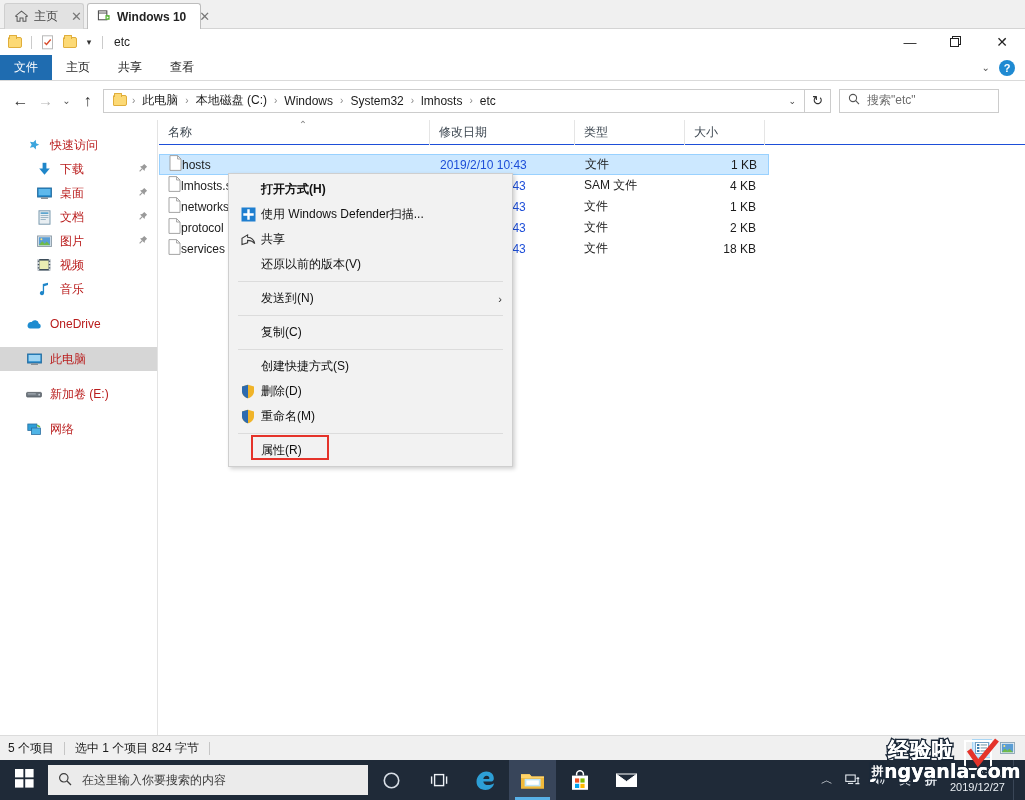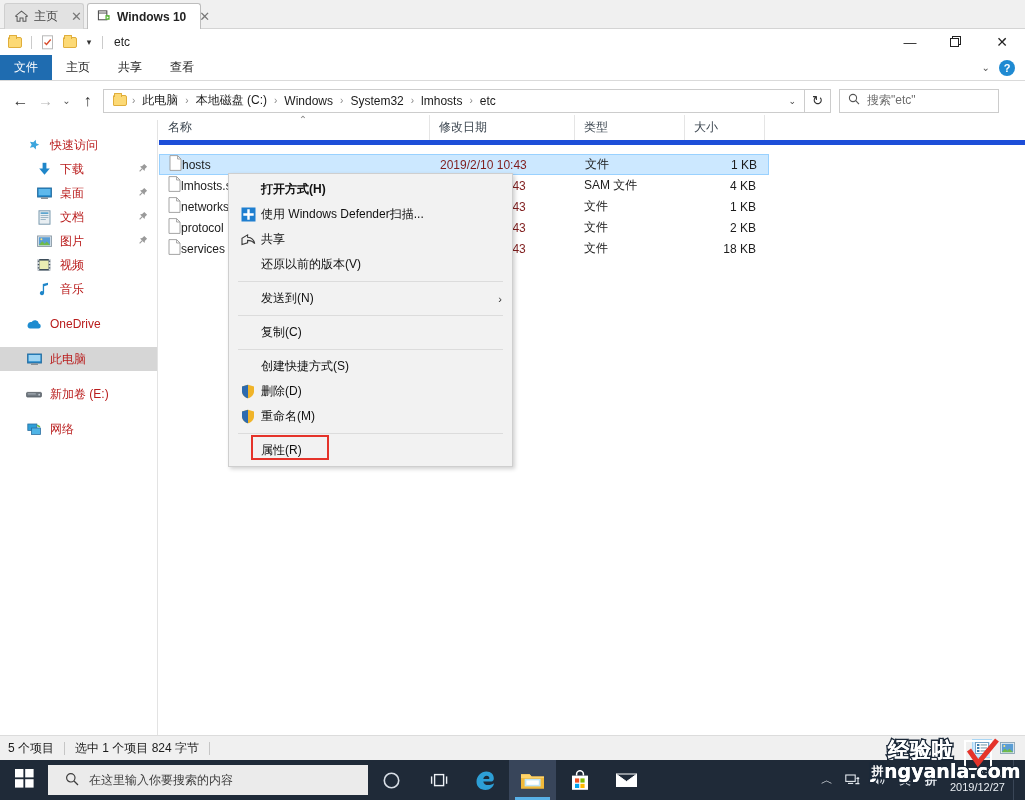--- a/index.html
+++ b/index.html
@@ -140,42 +140,42 @@
   .sb-gap { height: 11px; }
   .sb-ic { width: 16px; height: 16px; display: flex; align-items: center; justify-content: center; flex: 0 0 16px; }
   .pin { position: absolute; right: 10px; color: #9a9a9a; font-size: 11px; transform: rotate(45deg); }
 
   
   .filepane {
     position: absolute; left: 159px; top: 120px; width: 866px; height: 615px;
     background: #ffffff;
   }
   .colhdr {
-    position: relative; height: 25px; border-bottom: 5px solid #1d4ed8;
-    display: flex; align-items: flex-end; font-size: 12px; color: #3c4650;
+    position: relative; height: 25px; border-bottom: 1px solid #1d4ed8;
+    display: flex; align-items: flex-start; font-size: 12px; color: #3c4650;
   }
   .col { position: relative; height: 25px; display: flex; align-items: center; padding-left: 9px;
          border-right: 1px solid #e5e5e5; }
   .col.nm { width: 271px; }
   .col.dt { width: 145px; }
   .col.ty { width: 110px; }
   .col.sz { width: 80px; }
   .sortmark {
     position: absolute; left: 133px; top: -1px; width: 22px;
     text-align: center; color: #888; font-size: 10px;
   }
 
   .row {
     height: 21px; display: flex; align-items: center; font-size: 12px; color: #1c1c1c;
     width: 610px;
   }
   .row.selected { background: #cce8ff; border: 1px solid #99d1ff; height: 21px; }
   .cell { padding-left: 9px; overflow: hidden; white-space: nowrap; }
   .cell.nm { width: 271px; display: flex; align-items: center; }
-  .cell.dt { width: 145px; color: #7f1d1d; }
+  .cell.dt { width: 145px; color: #1d4ed8; }
   .cell.ty { width: 110px; }
   .cell.sz { width: 80px; text-align: right; padding-right: 9px; padding-left: 0; }
 
   .fileic { width: 13px; height: 16px; flex: 0 0 13px; }
 
   
   .ctxmenu {
     position: absolute; left: 228px; top: 173px; width: 285px;
     background: #f2f2f2; border: 1px solid #cfcfcf;
     box-shadow: 2px 2px 4px rgba(0,0,0,0.18);
@@ -213,21 +213,21 @@
 
   
   .taskbar {
     position: absolute; left: 0; top: 760px; width: 1025px; height: 40px;
     background: #1f2a38;
     display: flex; align-items: center;
   }
   .startbtn { width: 48px; height: 40px; display: flex; align-items: center; justify-content: center; }
   .tb-search {
     width: 320px; height: 30px; background: #ebebeb;
-    display: flex; align-items: center; gap: 10px; padding: 0 17px;
+    display: flex; align-items: center; gap: 10px; padding: 0 10px;
     margin-left: 0;
   }
   .tb-search .ph { font-size: 12px; color: #3d3d3d; }
   .tb-ic {
     width: 47px; height: 40px; display: flex; align-items: center; justify-content: center;
     position: relative;
   }
   .tb-ic.active { background: #38455a; }
   .tb-ic.active:after {
     content:""; position:absolute; left:6px; right:6px; bottom:0; height:3px; background:#58b0e8;

